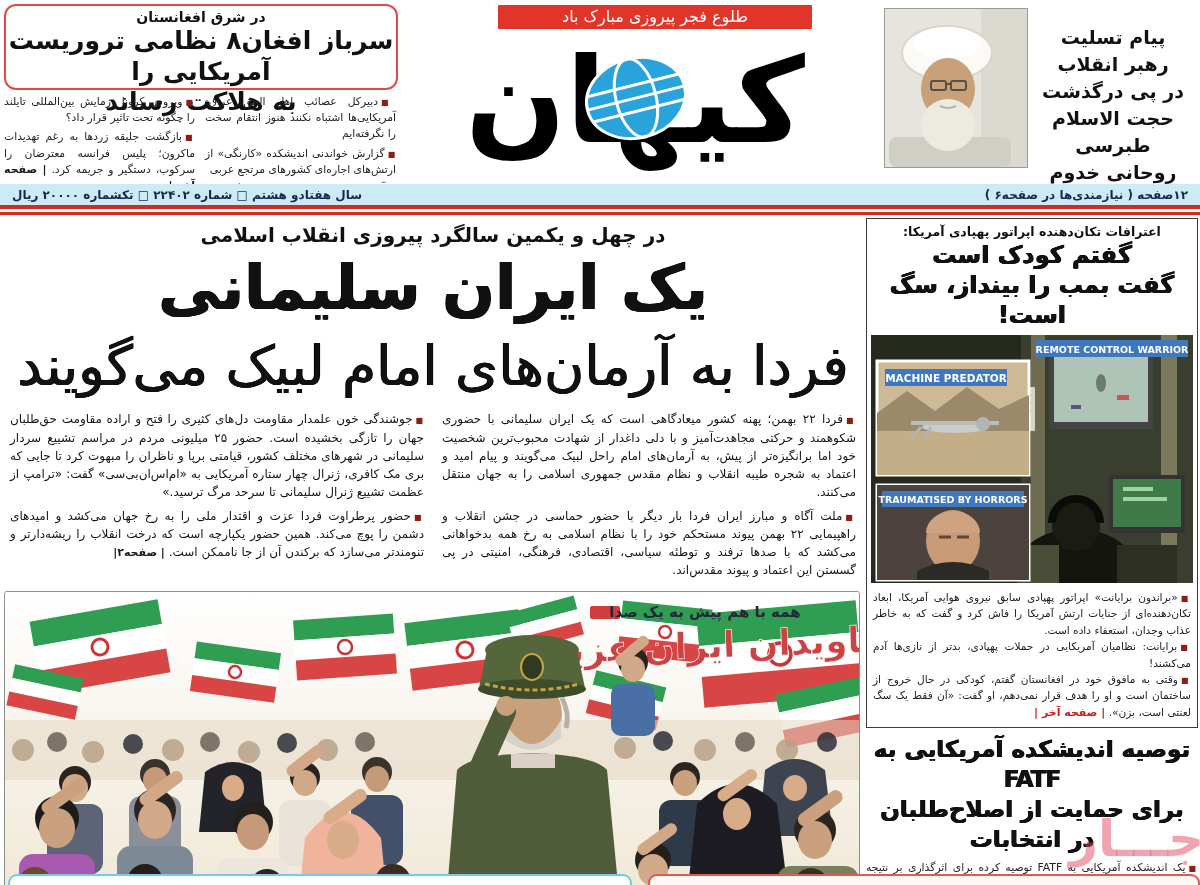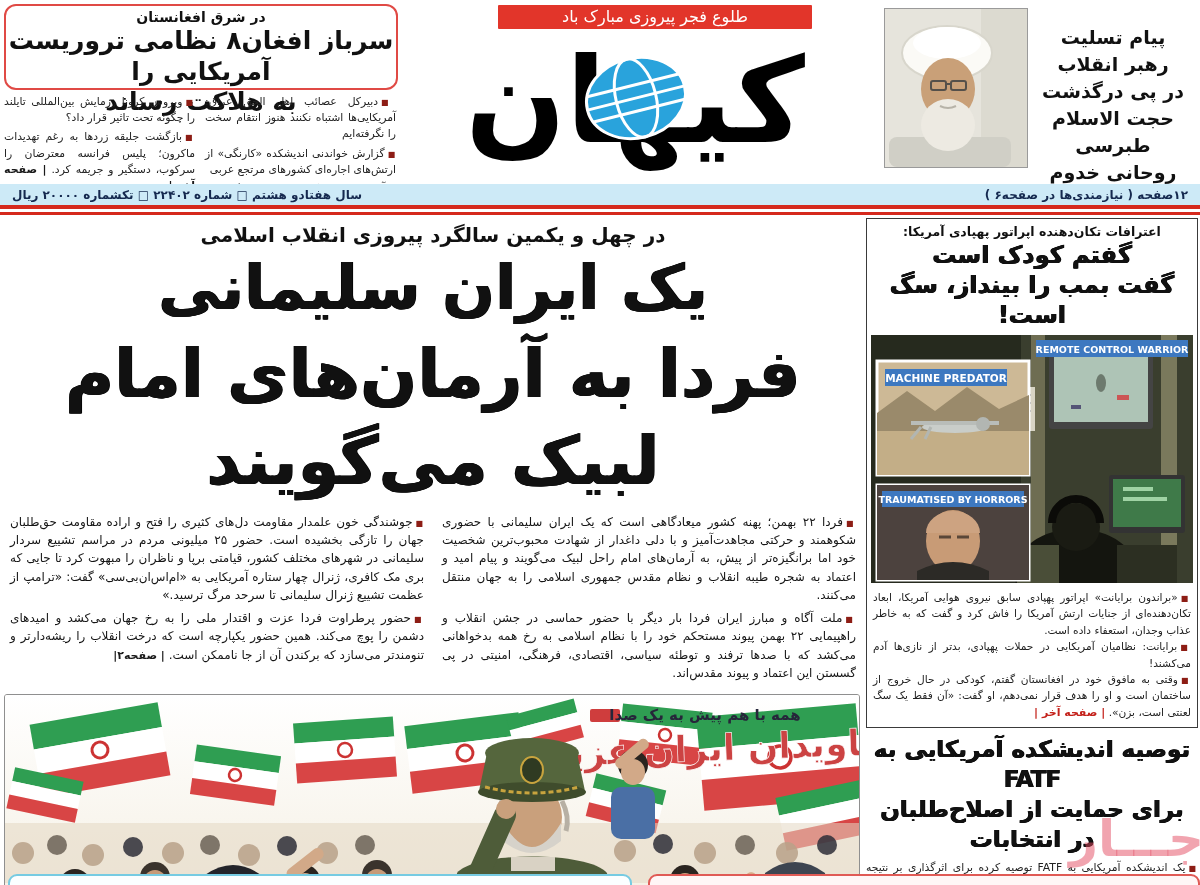--- a/index.html
+++ b/index.html
@@ -35,21 +35,21 @@
             padding:0 12px;box-sizing:border-box;font-size:12px;font-weight:bold;color:#15294f;}
   .rules{position:absolute;left:0;top:205px;width:1200px;}
   .rule1{height:4px;background:#d5291d;}
   .rule-gap{height:3px;background:#fff;}
   .rule2{height:3px;background:#d5291d;}
   
   .main{position:absolute;left:2px;top:217px;width:862px;}
   .lead-kicker{font-size:20px;font-weight:bold;text-align:center;margin-top:6px;}
   .lead-h1{font-size:62px;font-weight:900;text-align:center;line-height:1.32;letter-spacing:-2px;
            text-shadow:.6px 0 #000,-.6px 0 #000;}
-  .lead-h2{font-size:67px;font-weight:700;text-align:center;line-height:1.3;margin-top:2px;letter-spacing:-2px;
+  .lead-h2{font-size:55px;font-weight:400;text-align:center;line-height:1.3;margin-top:2px;letter-spacing:-2px;
            text-shadow:.6px 0 #000,-.6px 0 #000;}
   .lead-cols{direction:rtl;display:flex;gap:18px;padding:0 8px;margin-top:8px;
              font-size:12px;line-height:1.52;text-align:justify;color:#151515;}
   .lead-cols .col{flex:1;}
   .lead-cols p{margin:0 0 5px 0;}
   .crowd{margin:7px 0 0 2px;width:854px;height:324px;border:1px solid #8f8f8f;border-radius:3px;
          overflow:hidden;background:#f6f2e8;}
   
   .rightcol{position:absolute;left:866px;top:218px;width:332px;}
   .drone-box{border:1.5px solid #3a3a3a;background:#fff;}

